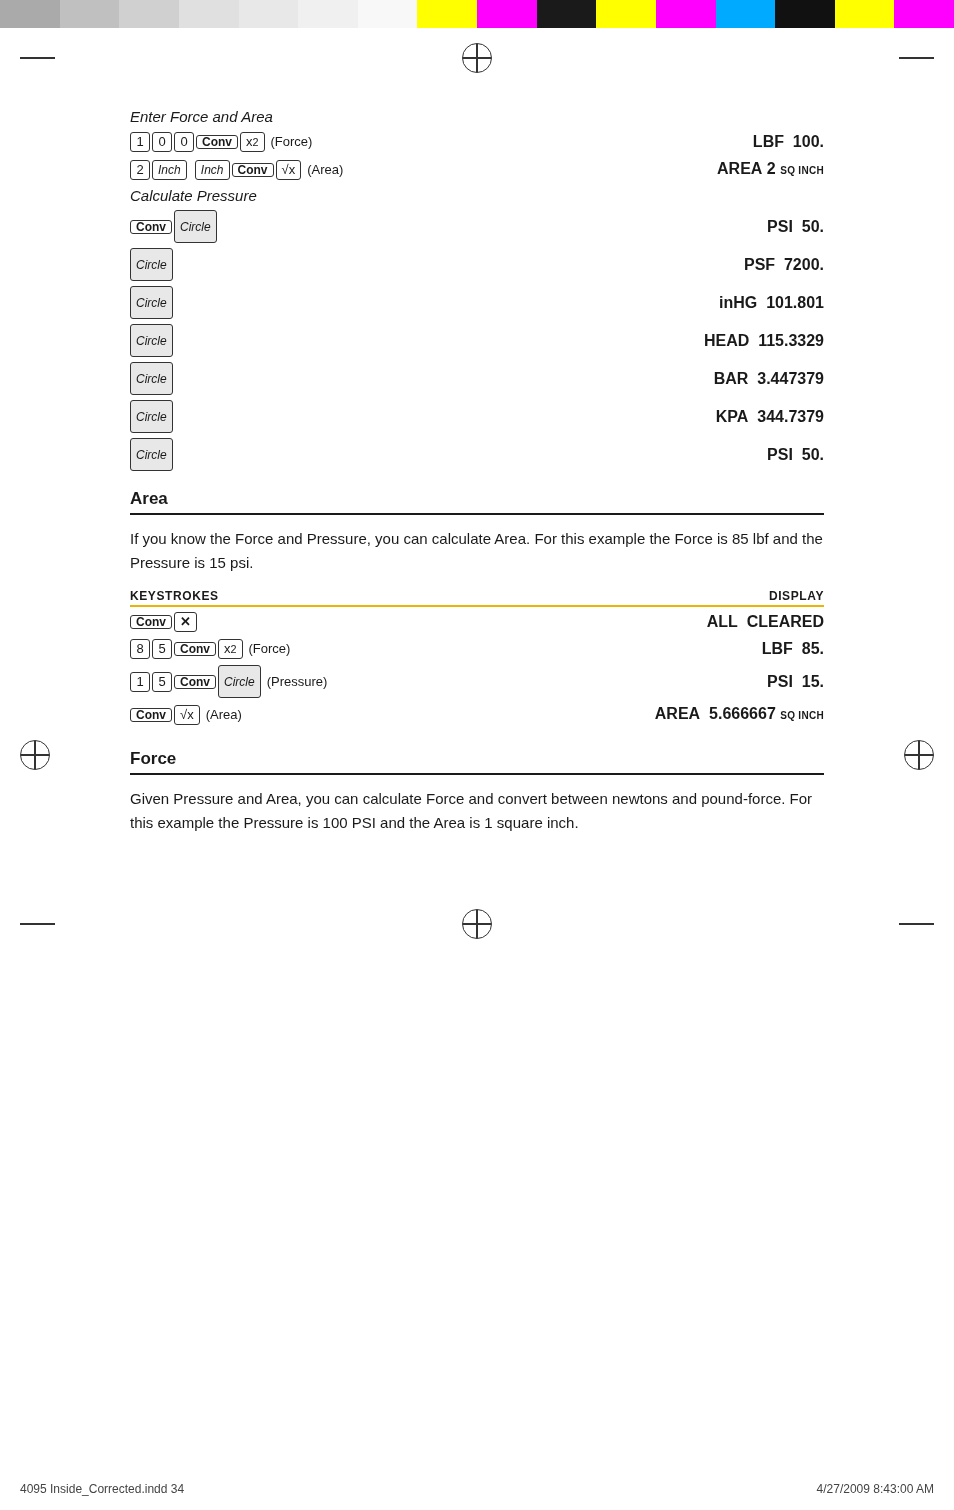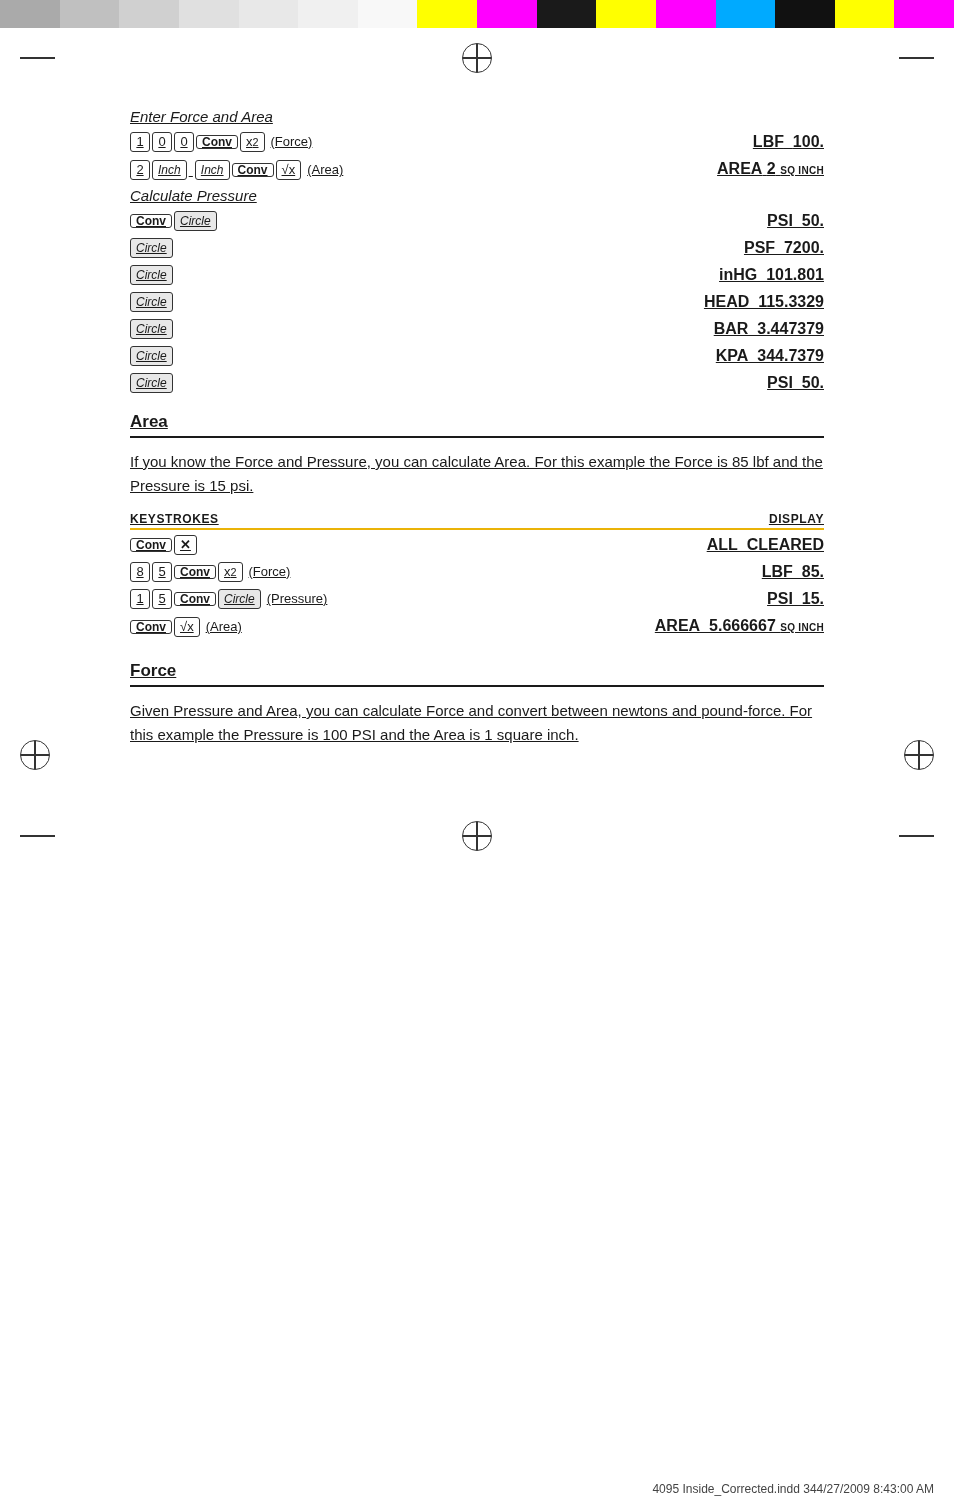--- a/index.html
+++ b/index.html
@@ -58,21 +58,20 @@
     }
     .mark-line {
       width: 35px;
       height: 1.5px;
       background: #333;
     }
 
     
     .content {
       padding: 20px 130px 20px 130px;
-      text-decoration: underline;
     }
 
     
     .section-header {
       font-size: 17px;
       font-weight: bold;
       border-bottom: 2px solid #1a1a1a;
       padding-bottom: 4px;
       margin-bottom: 12px;
       margin-top: 18px;
@@ -113,21 +112,21 @@
       display: inline-flex;
       align-items: center;
       justify-content: center;
       border: 1.5px solid #333;
       border-radius: 3px;
       padding: 1px 5px;
       font-size: 12px;
       font-style: italic;
       background: #e8e8e8;
       min-width: 40px;
-      height: 20px;
+      height: 33px;
     }
     .key-conv {
       display: inline-flex;
       align-items: center;
       justify-content: center;
       border: 1.5px solid #333;
       border-radius: 3px;
       padding: 1px 5px;
       font-size: 12px;
       font-weight: bold;
@@ -177,21 +176,21 @@
       margin-bottom: 14px;
     }
 
     
     .footer {
       position: absolute;
       bottom: 14px;
       left: 20px;
       right: 20px;
       display: flex;
-      justify-content: flex-end;
+      justify-content: space-between;
       font-size: 12px;
       color: #444;
     }
 
     
     .bottom-area {
       display: flex;
       justify-content: space-between;
       align-items: center;
       padding: 10px 20px;

